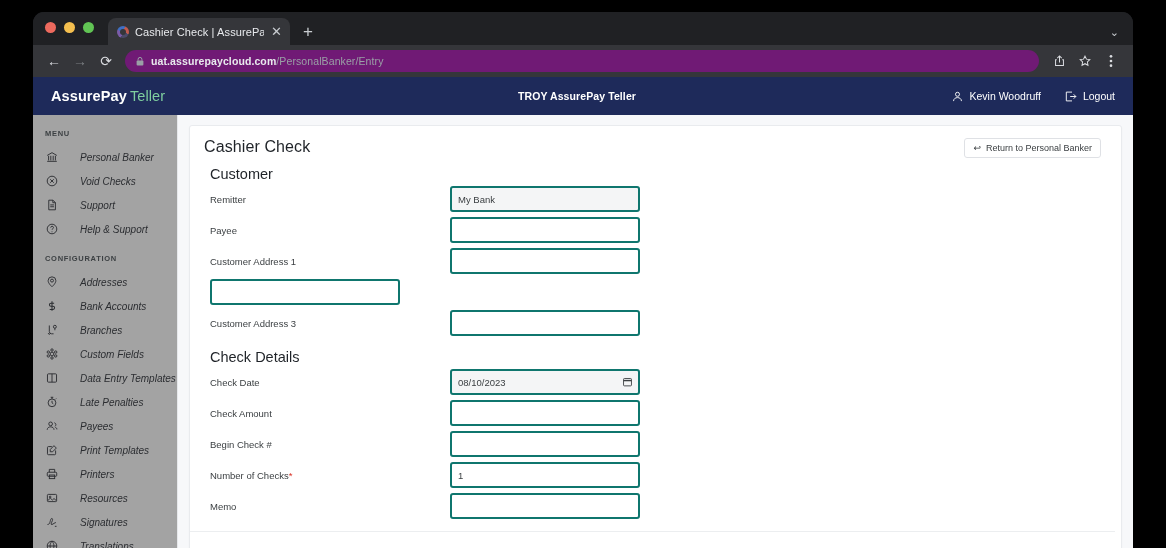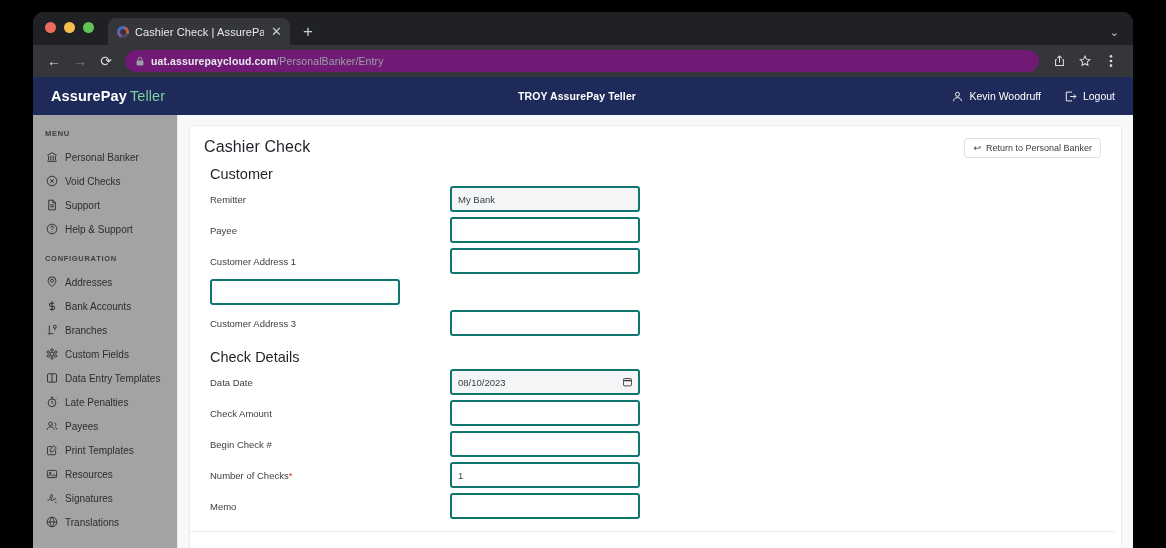--- a/index.html
+++ b/index.html
@@ -213,25 +213,26 @@
     font-weight: bold;
     letter-spacing: .7px;
     color: #3c4043;
     padding: 0 0 7px 12px;
     text-transform: uppercase;
   }
   .menu-heading.cfg { padding-top: 13px; }
   .menu-item {
     display: flex;
     align-items: center;
-    gap: 7px;
+    gap: 22px;
     padding: 5.5px 8px 5.5px 12px;
     font-size: 10px;
     color: #2b2d31;
     white-space: nowrap;
+    font-style: italic;
   }
   .menu-item .mi-icon {
     width: 13px; height: 13px;
     display: flex; align-items: center; justify-content: center;
     flex-shrink: 0;
     color: #2b2d31;
   }
 
   
   .main {
@@ -551,20 +552,30 @@
         <div class="menu-item">
           <span class="mi-icon">
             <svg width="12" height="12" viewBox="0 0 13 13" fill="none" stroke="#2b2d31" stroke-width="1">
                 <path d="M10.4 7v3.6a1 1 0 0 1-1 1H2.6a1 1 0 0 1-1-1V3.8a1 1 0 0 1 1-1h3.7"></path>
                 <path d="M8.6 1.8l2.6 2.6-4 4H4.6V6z"></path>
               </svg>
           </span>
           <span>Print Templates</span>
         </div>
 
+        <div class="menu-item">
+          <span class="mi-icon">
+            <svg width="12" height="12" viewBox="0 0 13 13" fill="none" stroke="#2b2d31" stroke-width="1">
+                <path d="M3.6 4.6V1.5h5.8v3.1"></path>
+                <rect x="1.4" y="4.6" width="10.2" height="4.4" rx="1"></rect>
+                <rect x="3.6" y="7.6" width="5.8" height="3.9"></rect>
+              </svg>
+          </span>
+          <span>Printers</span>
+        </div>
 
         <div class="menu-item">
           <span class="mi-icon">
             <svg width="12" height="12" viewBox="0 0 13 13" fill="none" stroke="#2b2d31" stroke-width="1">
                 <rect x="1.5" y="2.6" width="10" height="7.8" rx="1"></rect>
                 <circle cx="4.5" cy="5.4" r=".9"></circle>
                 <path d="M1.8 9.4l2.9-2.7 2.2 2 1.8-1.6 2.5 2.3"></path>
               </svg>
           </span>
           <span>Resources</span>
@@ -624,21 +635,21 @@
           </div>
 
           <div class="form-row">
             <div class="form-label">Customer Address 3</div>
             <div class="form-control"></div>
           </div>
 
           <div class="section-title second">Check Details</div>
 
           <div class="form-row">
-            <div class="form-label">Data Date</div>
+            <div class="form-label">Check Date</div>
             <div class="form-control filled">
               <span>08/10/2023</span>
               <span class="cal-icon">
                 <svg width="9" height="10" viewBox="0 0 10 11" fill="none" stroke="#3c4043" stroke-width="1">
                     <rect x="0.6" y="1.6" width="8.8" height="8.2" rx="1"></rect>
                     <path d="M0.6 3.9h8.8" stroke-width="1.6"></path>
                   </svg>
               </span>
             </div>
           </div>

